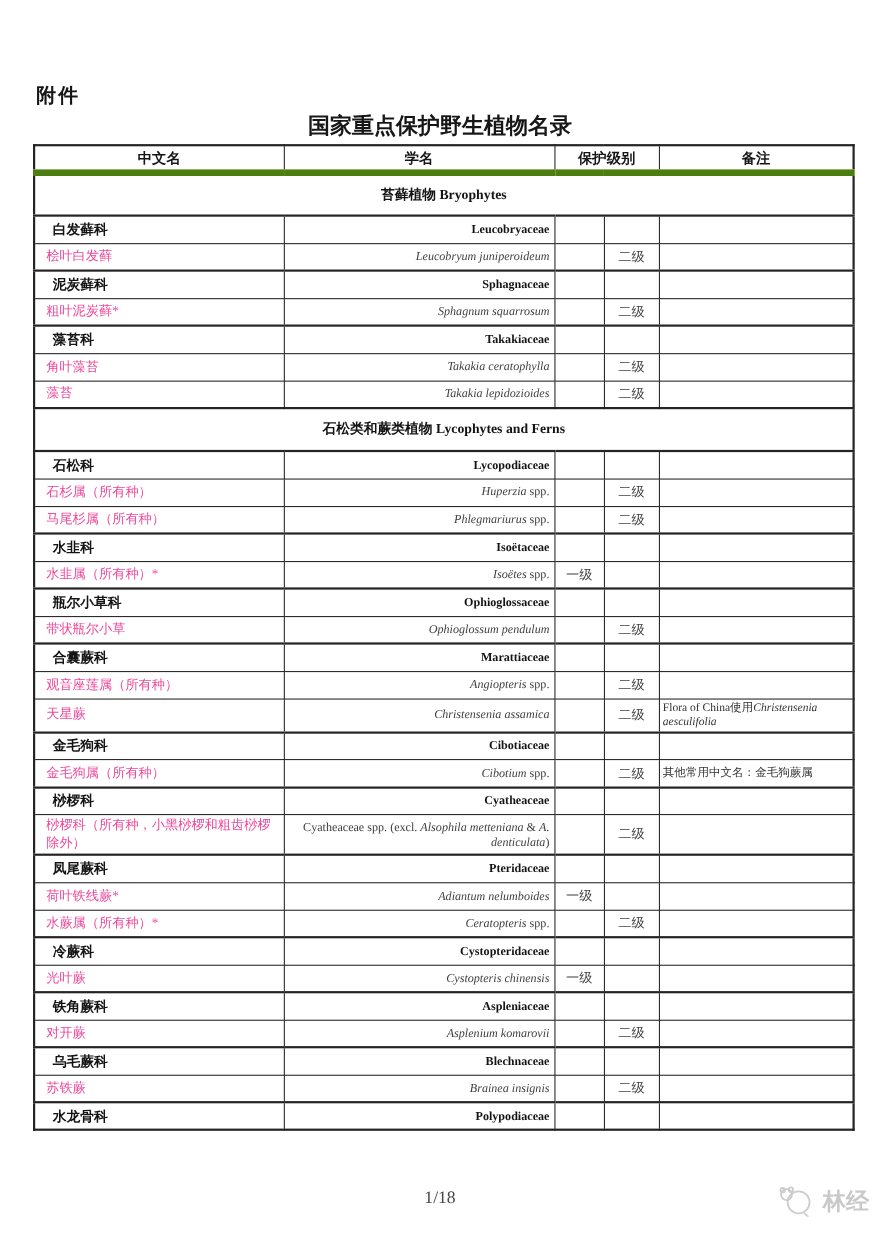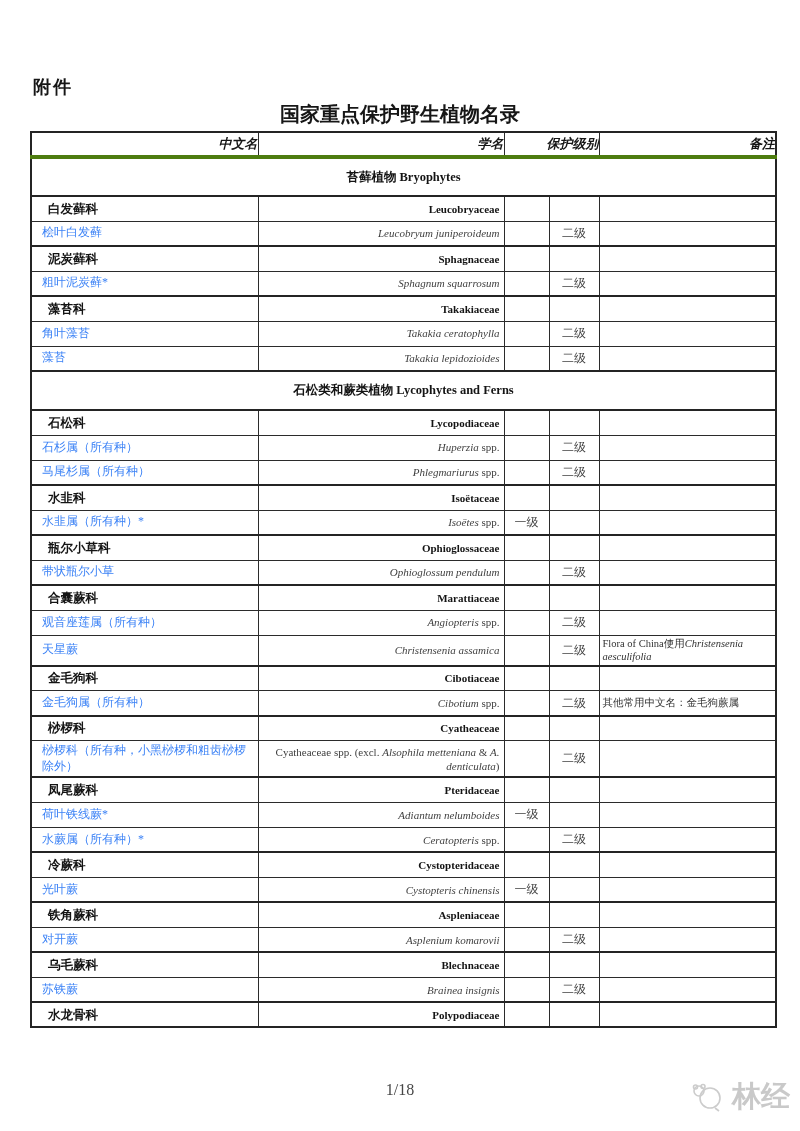--- a/index.html
+++ b/index.html
@@ -22,28 +22,27 @@
     border-collapse: collapse; table-layout: fixed;
     border: 2px solid #242424;
   }
   table.plants th, table.plants td {
     border: 1.5px solid #2b2b2b;
     vertical-align: middle;
     overflow: hidden;
   }
   table.plants thead th {
     height: 25px; font-size: 13px; font-weight: bold;
-    text-align: right; color: #161616;
-    border-bottom: 4px solid #4d7c0f;
-    font-style: italic;
+    text-align: center; color: #161616;
+    border-bottom: 6px solid #4d7c0f;
   }
   table.plants tbody tr { height: 25px; }
   tr.family td, tr.section td { border-top: 2px solid #242424; }
   td.cn {
-    font-size: 12px; color: #3b82f6;
+    font-size: 12px; color: #ec4899;
     padding: 2px 4px 2px 10px; line-height: 1.3; text-align: left;
   }
   tr.family td.cn {
     font-weight: bold; color: #141414; font-size: 12.5px; padding-left: 16px;
   }
   td.sci {
     font-size: 11px; color: #3f3f3f;
     padding: 2px 4px 2px 6px; line-height: 1.3; text-align: right;
   }
   tr.family td.sci { font-weight: bold; color: #141414; }
@@ -59,21 +58,21 @@
   span.i { font-style: italic; }
   span.b { font-weight: bold; }
   span.r { font-style: normal; }
   .page-number {
     position: absolute; left: 0; top: 1081px; width: 100%;
     text-align: center; font-size: 16px; color: #474747;
   }
   .watermark {
     position: absolute; right: 10px; top: 1077px;
     display: flex; align-items: center; gap: 5px;
-    color: #c9c9c9; font-size: 29px; font-weight: bold;
+    color: #c9c9c9; font-size: 21px; font-weight: bold;
     font-family: "Liberation Serif", "DejaVu Serif", serif;
   }
   .watermark svg { display: block; }
 </style>
 </head>
 <body>
 
 <div class="attachment">附件</div>
 
 <div class="doc-title">国家重点保护野生植物名录</div>

